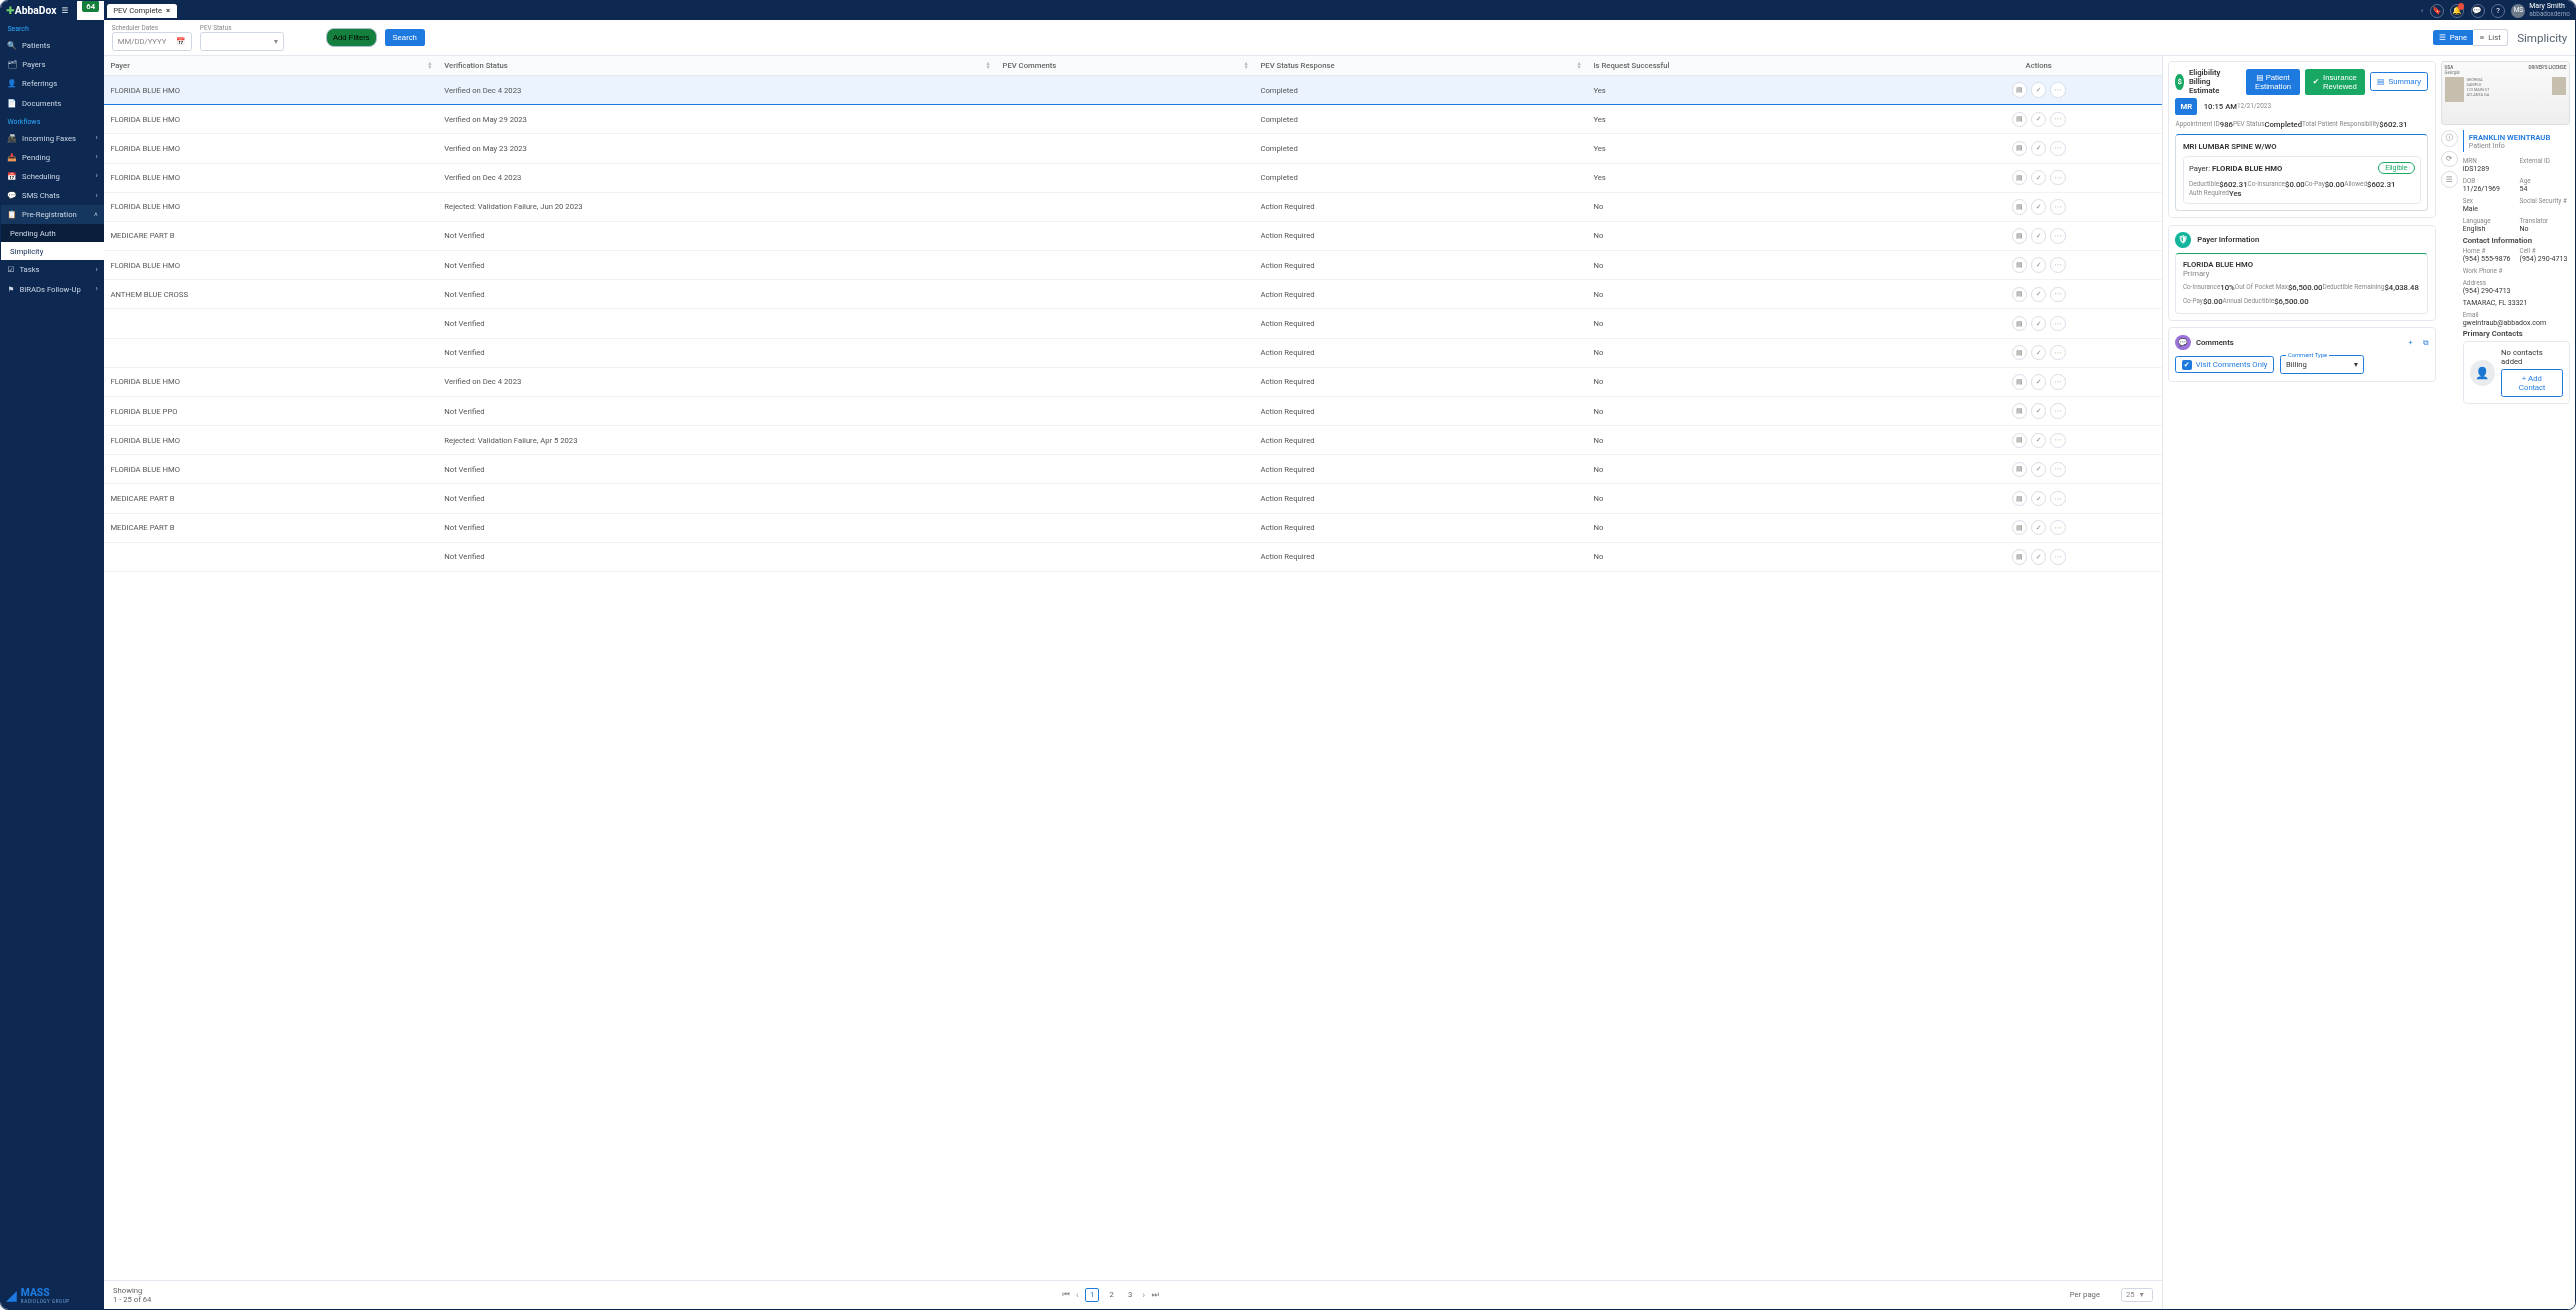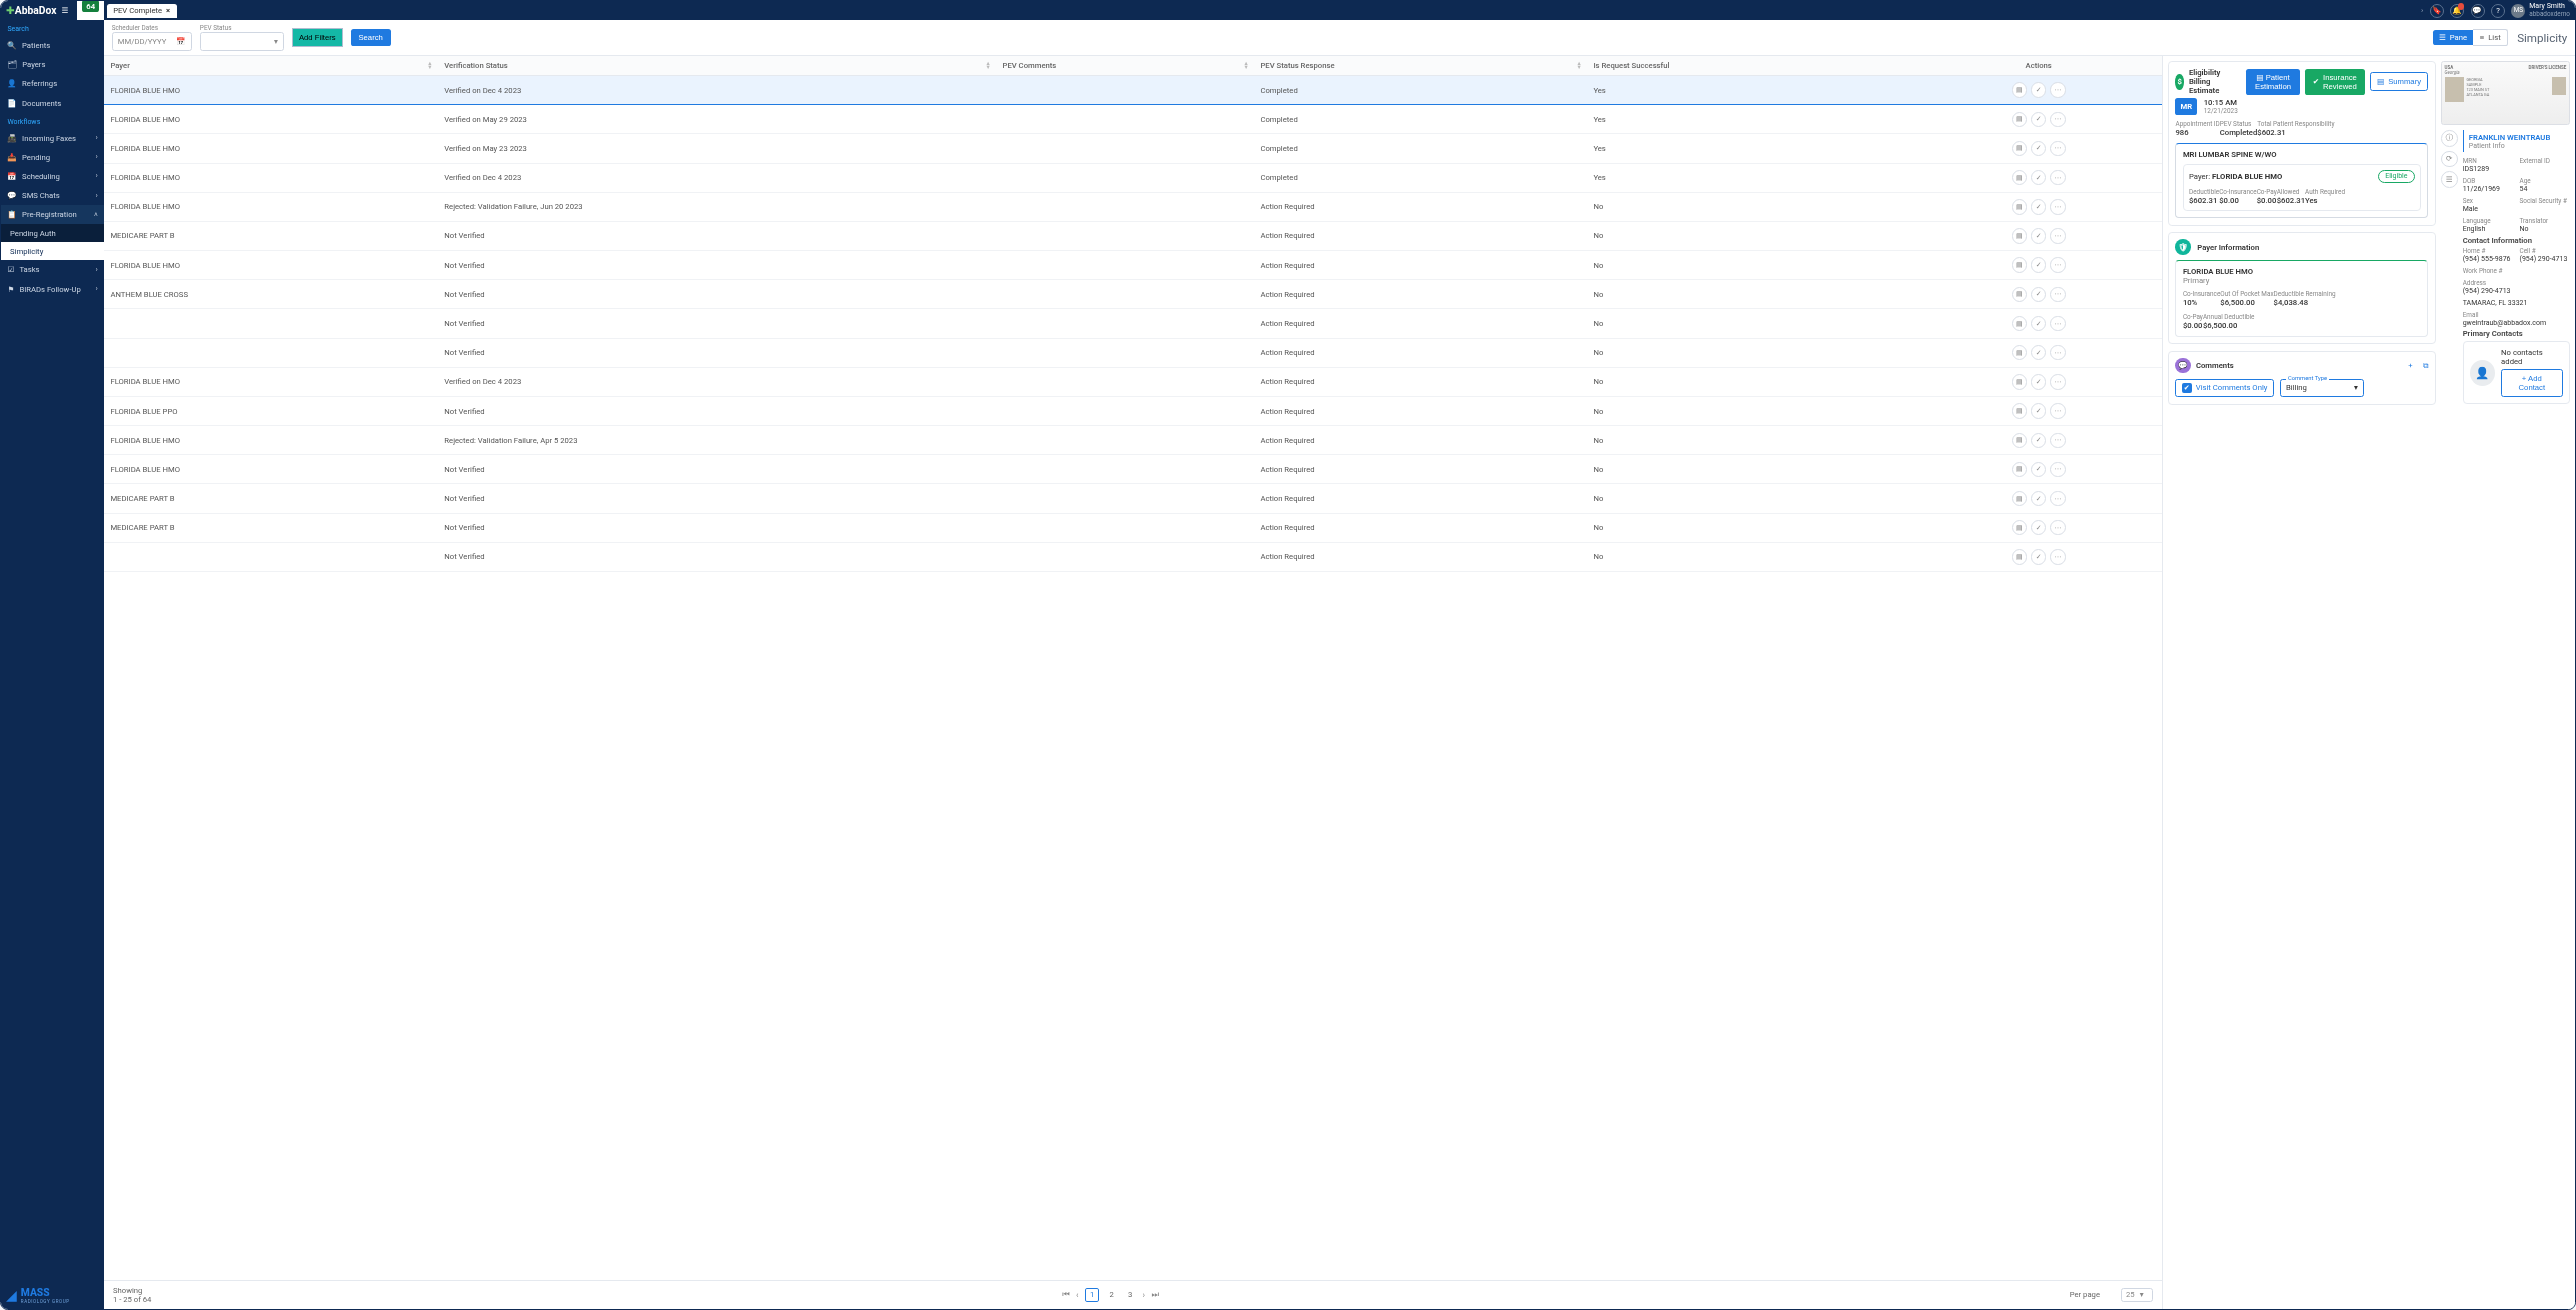--- a/index.html
+++ b/index.html
@@ -25,21 +25,21 @@
 .side-item .chev { margin-left:auto; font-size:6.4px;}
 .side-item.expanded { background:#15365e;}
 .sub-item { padding:4.5px 6.4px 4.5px 9px; cursor:pointer; }
 .sub-item.dark { background:#0a1f3b;}
 .sub-item.active { background:#fff; color:#0d2952; }
 .main { flex:1; display:flex; flex-direction:column; overflow:hidden; background:#fff;}
 .filter-bar { display:flex; align-items:center; gap:7.7px; padding:3.9px 7.7px; border-bottom:0.6px solid #e5e9ef;}
 .filt-group { display:flex; flex-direction:column; font-size:6.4px; color:#888;}
 .input-like { border:0.6px solid #d0d7e2; border-radius:2.6px; padding:3.9px 5.1px; font-size:7.7px; color:#888; background:#fff; display:flex; align-items:center; gap:5.1px; min-width:77px;}
 .calendar-ic {color:#1f7ae0;}
-.btn-outline { border:0.6px solid #b0bdd0; background:#14b8a6; padding:3.9px 6.4px; border-radius:0; cursor:pointer; font-size:7.7px;}
+.btn-outline { border:0.6px solid #b0bdd0; background:#15803d; padding:3.9px 6.4px; border-radius:8px; cursor:pointer; font-size:7.7px;margin-left:34px;}
 .btn-primary { background:#1f7ae0; color:#fff; border:none; padding:3.9px 7.7px; border-radius:2.6px; cursor:pointer; font-size:7.7px;}
 .btn-success { background:#18a864; color:#fff; border:none; padding:3.9px 7.7px; border-radius:2.6px; cursor:pointer; font-size:7.7px; display:inline-flex; gap:3.9px; align-items:center;}
 .btn-blue-outline { border:0.6px solid #1f7ae0; color:#1f7ae0; background:#fff; padding:3.9px 6.4px; border-radius:2.6px; font-size:7.7px; display:inline-flex; gap:3.9px; align-items:center;}
 .pill-btn { background:#1f7ae0; color:#fff; padding:3.2px 6.4px; border-radius:2.6px 0 0 2.6px; display:inline-flex; align-items:center; gap:3.9px; font-size:7.7px;}
 .pill-btn.right { border-radius:0 2.6px 2.6px 0; background:#fff; color:#555; border:0.6px solid #d0d7e2; border-left:none;}
 .content-row { display:flex; flex:1; overflow:hidden;}
 .grid-wrap { flex:1; display:flex; flex-direction:column; border-right:0.6px solid #e5e9ef; overflow:hidden;}
 .grid { flex:1; overflow:auto;}
 table { width:100%; border-collapse:collapse; font-size:7.7px;}
 th { text-align:left; padding:5.1px 6.4px; color:#666; font-weight:500; border-bottom:0.6px solid #e5e9ef; background:#fafbfc; position:sticky; top:0;}
@@ -56,21 +56,21 @@
 .perpage { display:flex; align-items:center; gap:21px;}
 .detail { width:412px; display:flex; overflow:auto; padding:5.1px; gap:5.1px;}
 .detail-left { flex:1; display:flex; flex-direction:column; gap:6.4px;}
 .card { background:#fff; border:0.6px solid #e5e9ef; border-radius:3.9px; padding:6.4px;}
 .card-header { display:flex; align-items:center; gap:6.4px; margin-bottom:5.1px;}
 .round-ic { width:15.4px; height:15.4px; border-radius:50%; display:flex; align-items:center; justify-content:center; color:#fff; font-weight:bold;}
 .green { background:#18a864;} .teal{background:#10b59b;} .purple{background:#9b72d8;}
 .eligibility-head {display:flex; align-items:center; gap:5.1px;}
 .elig-row { display:flex; gap:6.4px; align-items:stretch;}
 .mr-badge { background:#1f7ae0; color:#fff; padding:3.9px 5.1px; border-radius:2.6px; font-weight:700;}
-.kv { display:flex; flex-direction:column;justify-content:center;}
+.kv { display:flex; flex-direction:row;justify-content:center;}
 .kv .k { font-size:6.4px; color:#888;}
 .kv .v { font-size:7.7px; color:#333; font-weight:500;}
 .proc-block { border:0.6px solid #d5dbe3; border-radius:3.9px; padding:6.4px; margin-top:5.1px; border-top:1.9px solid #1f7ae0;}
 .sub-card { border:0.6px solid #e5e9ef; border-radius:3.9px; padding:5.1px; margin-top:5.1px;}
 .chip-eligible { border:0.6px solid #18a864; color:#18a864; border-radius:7.7px; padding:1.3px 6.4px; font-size:7px;}
 .fields-row { display:flex; margin-top:5.1px; flex-wrap:wrap;}
 .payer-card { border:0.6px solid #e5e9ef; border-radius:3.9px; padding:6.4px; border-top:1.9px solid #18a864;}
 .comments-head { display:flex; align-items:center; gap:5.1px;}
 .last-row { display:flex; gap:6.4px; align-items:center; margin-top:5.1px;}
 .chk { width:10.3px; height:10.3px; background:#1f7ae0; color:#fff; display:flex; align-items:center; justify-content:center; border-radius:1.9px; font-size:7px;}

